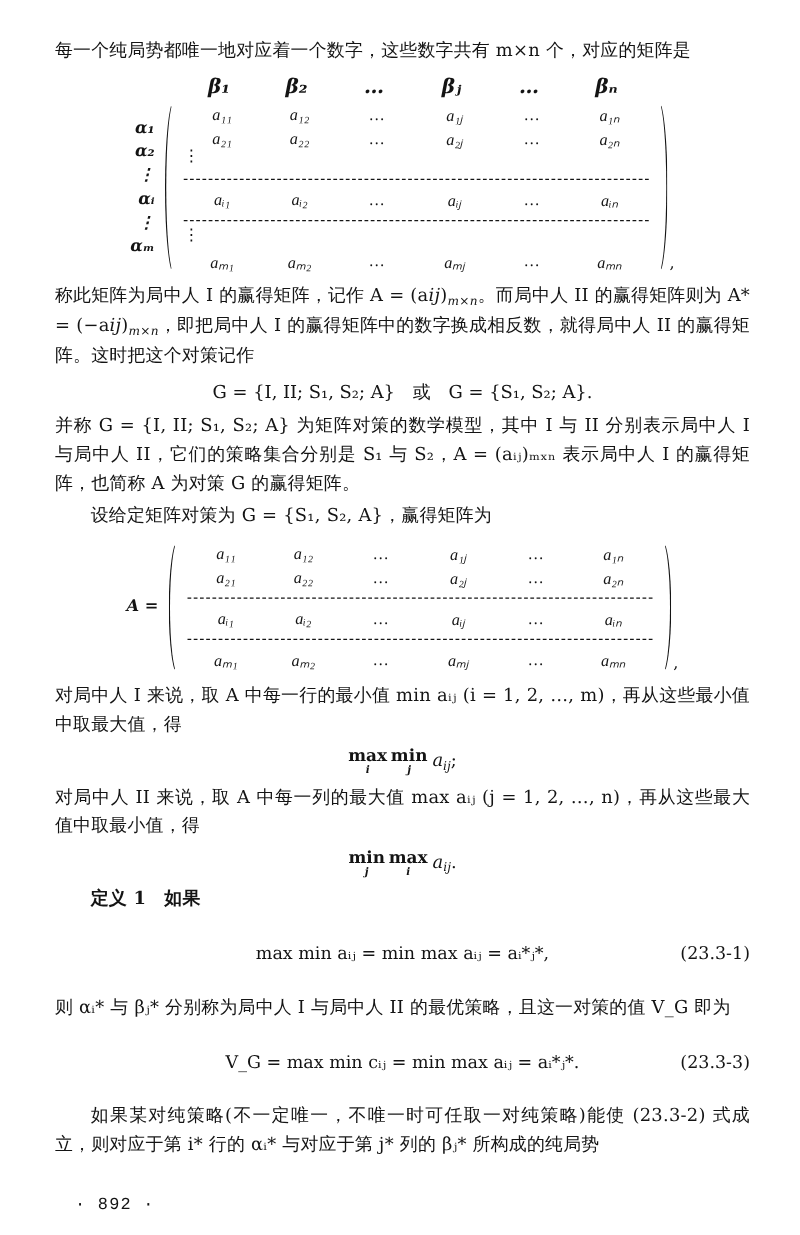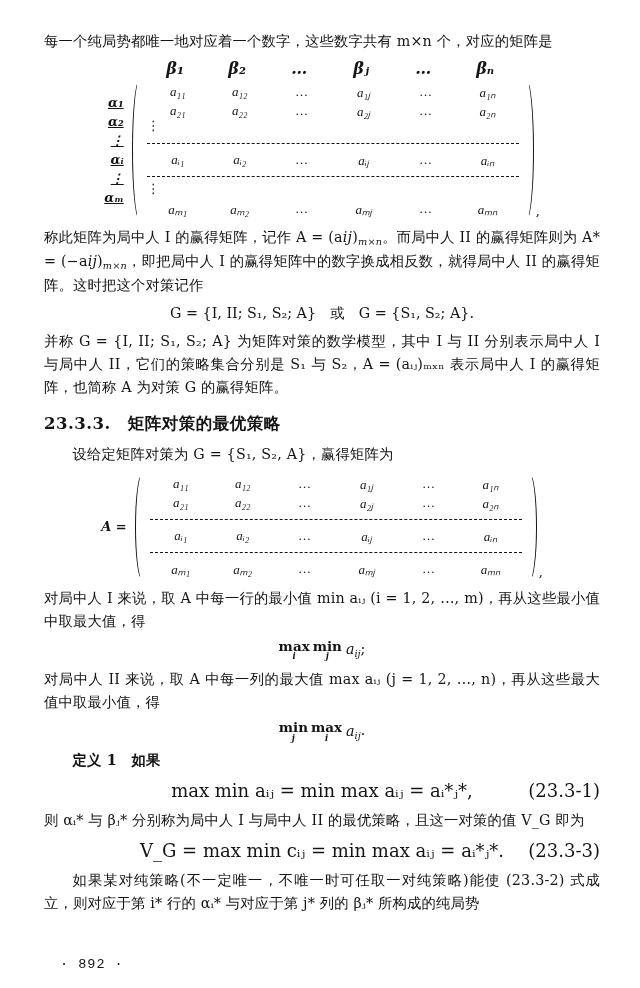--- a/index.html
+++ b/index.html
@@ -59,21 +59,20 @@
     font-size: 13px;
   }
   .rowlabels {
     display: flex;
     flex-direction: column;
     justify-content: center;
     padding-right: 6px;
     text-align: right;
     font-style: italic;
     font-weight: bold;
-    text-decoration: underline;
   }
   .rowlabels div { height: 19px; line-height: 19px; }
   .collabels {
     display: flex;
     font-style: italic;
     font-weight: bold;
     justify-content: center;
     margin-bottom: 2px;
   }
   .collabels span {
@@ -132,22 +131,22 @@
   }
   .vdots { text-align: left; height: 16px; line-height: 12px; font-size: 13px; }
 
   .eq {
     text-align: center;
     font-size: 14.3px;
     margin: 7px 0 7px 0;
   }
   .eqline {
     position: relative;
-    margin: 8px 0;
-    font-size: 18px;
+    margin: 24px 0;
+    font-size: 14px;
   }
   .eqline .center {
     text-align: center;
   }
   .eqline .num {
     position: absolute;
     right: 0;
     top: 0;
   }
   .maxmin {
@@ -252,21 +251,20 @@
     </div>
 
     <p class="para">
       <span>称此矩阵为局中人 I 的赢得矩阵，记作 A = (a</span><span class="i">ij</span><span>)</span><span class="sub">m×n</span><span>。而局中人 II 的赢得矩阵则为 A* = (−a</span><span class="i">ij</span><span>)</span><span class="sub">m×n</span><span>，即把局中人 I 的赢得矩阵中的数字换成相反数，就得局中人 II 的赢得矩阵。这时把这个对策记作</span>
     </p>
 
     <div class="eq">G = {I, II; S₁, S₂; A}　或　G = {S₁, S₂; A}.</div>
 
     <p class="para">并称 G = {I, II; S₁, S₂; A} 为矩阵对策的数学模型，其中 I 与 II 分别表示局中人 I 与局中人 II，它们的策略集合分别是 S₁ 与 S₂，A = (aᵢⱼ)ₘₓₙ 表示局中人 I 的赢得矩阵，也简称 A 为对策 G 的赢得矩阵。</p>
 
-    <h2 class="section">23.3.3.　矩阵对策的最优策略</h2>
 
     <p class="para indent">设给定矩阵对策为 G = {S₁, S₂, A}，赢得矩阵为</p>
 
     <div class="matrix-block">
       <div class="mtx-wrap">
         <div style="display:flex; align-items:center; padding-right:6px; font-style:italic; font-weight:bold;">A =</div>
         <div class="paren">
             <div class="paren-l"></div>
           </div>
         <div class="grid">

